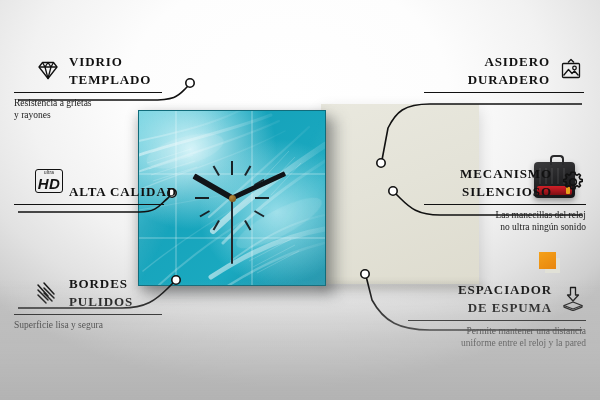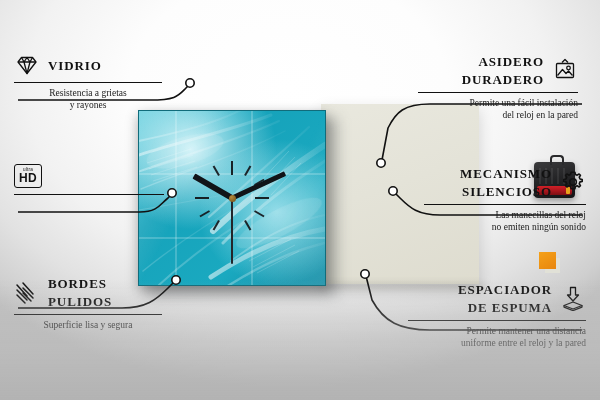--- a/index.html
+++ b/index.html
@@ -90,30 +90,30 @@
     text-transform:uppercase;white-space:nowrap;
   }
   .callout .rule{height:1px;background:#111;margin:4px 0 5px;}
   .callout .sub{
     font-family:"Liberation Serif", serif;font-size:9.5px;line-height:11.5px;color:#1b1b1b;
     white-space:pre-line;
   }
   .head{display:flex;align-items:center;gap:8px;}
   .ico{width:26px;height:26px;flex:0 0 26px;color:#111;}
   .ico svg{display:block;width:26px;height:26px;}
-  .left .head{justify-content:flex-start;}
+  .left .head{justify-content:flex-start;margin-left:21px;}
   .left .ttl{text-align:left;}
-  .left .sub{text-align:center;}
+  .left .sub{text-align:left;}
   .right .head{justify-content:flex-end;}
   .right .ttl{text-align:right;}
   .right .sub{text-align:right;}
 
   .hdbadge{width:26px;height:22px;border:1.6px solid #111;border-radius:3px;
     display:flex;flex-direction:column;align-items:center;justify-content:center;line-height:1;}
-  .hdbadge b{font-size:12px;font-family:"Liberation Sans",sans-serif;font-weight:700;letter-spacing:.3px;}
+  .hdbadge b{font-size:15px;font-family:"Liberation Sans",sans-serif;font-weight:700;letter-spacing:.3px;font-style:italic;}
   .hdbadge s{font-size:4.6px;text-decoration:none;font-family:"Liberation Sans",sans-serif;letter-spacing:.2px;}
 
   #leads{position:absolute;inset:0;pointer-events:none;}
 </style>
 </head>
 <body>
 
 <div id="stage">
 
   <div class="photo">
@@ -234,37 +234,39 @@
   <div class="callout left" style="left:14px;top:52px;width:148px;">
     <div class="head">
       <span class="ico">
         <svg viewBox="0 0 26 26" fill="none" stroke="#111" stroke-width="1.3" stroke-linejoin="round">
           <path d="M4 10 L7.5 5.5 H18.5 L22 10 L13 21.5 Z"></path>
           <path d="M4 10 H22 M7.5 5.5 L10 10 L13 21.5 L16 10 L18.5 5.5 M10 10 L13 5.5 L16 10"></path>
         </svg>
       </span>
       <span>
         <span class="ttl">VIDRIO</span><br>
+        <span class="ttl">TEMPLADO</span>
       </span>
     </div>
     <div class="rule"></div>
     <div class="sub">Resistencia a grietas
 y rayones</div>
   </div>
 
   <div class="callout left" style="left:14px;top:164px;width:150px;">
     <div class="head">
       <span class="ico">
         <span class="hdbadge">
           <s>ultra</s>
           <b>HD</b>
         </span>
       </span>
       <span>
         <br>
+        <span class="ttl">ALTA CALIDAD</span>
       </span>
     </div>
     <div class="rule"></div>
   </div>
 
   <div class="callout left" style="left:14px;top:274px;width:148px;">
     <div class="head">
       <span class="ico">
         <svg viewBox="0 0 26 26" fill="none" stroke="#111" stroke-width="1.5" stroke-linecap="round">
           <path d="M3 6 L13 17 M3 11 L13 21 M3 16 L11 24"></path>
@@ -273,56 +275,54 @@
       </span>
       <span>
         <span class="ttl">BORDES</span><br>
         <span class="ttl">PULIDOS</span>
       </span>
     </div>
     <div class="rule"></div>
     <div class="sub">Superficie lisa y segura</div>
   </div>
 
-  <div class="callout right" style="right:22px;top:52px;width:160px;">
+  <div class="callout right" style="right:16px;top:52px;width:160px;">
     <div class="head">
       <span style="text-align:right">
         <span class="ttl">ASIDERO</span><br>
         <span class="ttl">DURADERO</span>
       </span>
       <span class="ico">
         <svg viewBox="0 0 26 26" fill="none" stroke="#111" stroke-width="1.3" stroke-linejoin="round">
           <path d="M10 5.5 L13 2.5 L16 5.5"></path>
           <rect x="4.5" y="6.5" width="17" height="14" rx="1"></rect>
           <circle cx="16.5" cy="11" r="1.8"></circle>
           <path d="M5.5 18.5 L10.5 12.5 L14 16.5 L16.5 14 L20.5 18.5"></path>
         </svg>
       </span>
     </div>
     <div class="rule"></div>
-    <div class="sub">Permite una fácil instalación
-del reloj en la pared</div>
   </div>
 
   <div class="callout right" style="right:14px;top:164px;width:162px;">
     <div class="head">
       <span style="text-align:right">
         <span class="ttl">MECANISMO</span><br>
         <span class="ttl">SILENCIOSO</span>
       </span>
       <span class="ico">
         <svg viewBox="0 0 26 26" fill="none" stroke="#111" stroke-width="1.6" stroke-linejoin="round">
           <path d="M13 3.2 l1.9 0 .5 2.2 1.8 .75 1.9-1.2 1.35 1.35-1.2 1.9 .75 1.8 2.2 .5 0 1.9-2.2 .5-.75 1.8 1.2 1.9-1.35 1.35-1.9-1.2-1.8 .75-.5 2.2-1.9 0-1.9 0-.5-2.2-1.8-.75-1.9 1.2-1.35-1.35 1.2-1.9-.75-1.8-2.2-.5 0-1.9 2.2-.5 .75-1.8-1.2-1.9 1.35-1.35 1.9 1.2 1.8-.75 .5-2.2 1.9 0z"></path>
           <circle cx="13" cy="13" r="3.3"></circle>
         </svg>
       </span>
     </div>
     <div class="rule"></div>
     <div class="sub">Las manecillas del reloj
-no emiten ningún sonido</div>
+no ultra ningún sonido</div>
   </div>
 
   <div class="callout right" style="right:14px;top:280px;width:178px;">
     <div class="head">
       <span style="text-align:right">
         <span class="ttl">ESPACIADOR</span><br>
         <span class="ttl">DE ESPUMA</span>
       </span>
       <span class="ico">
         <svg viewBox="0 0 26 26" fill="none" stroke="#111" stroke-width="1.3" stroke-linejoin="round">

